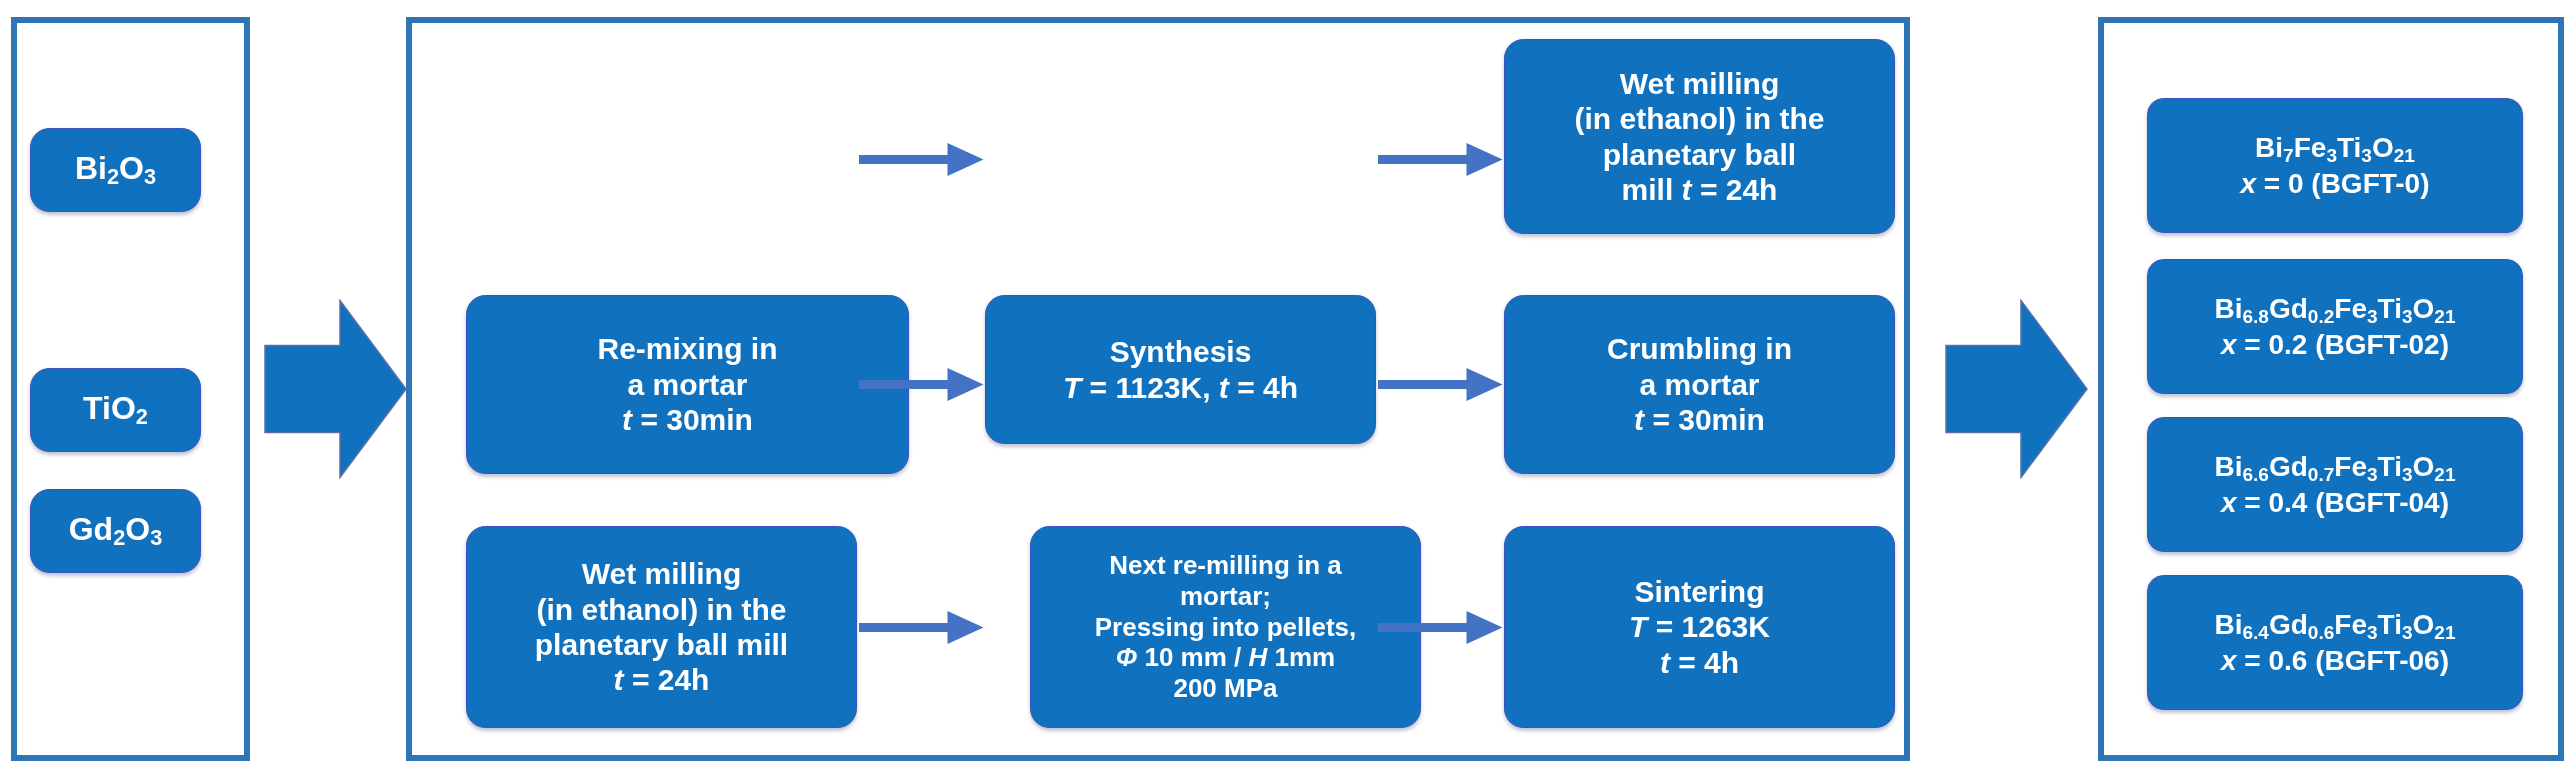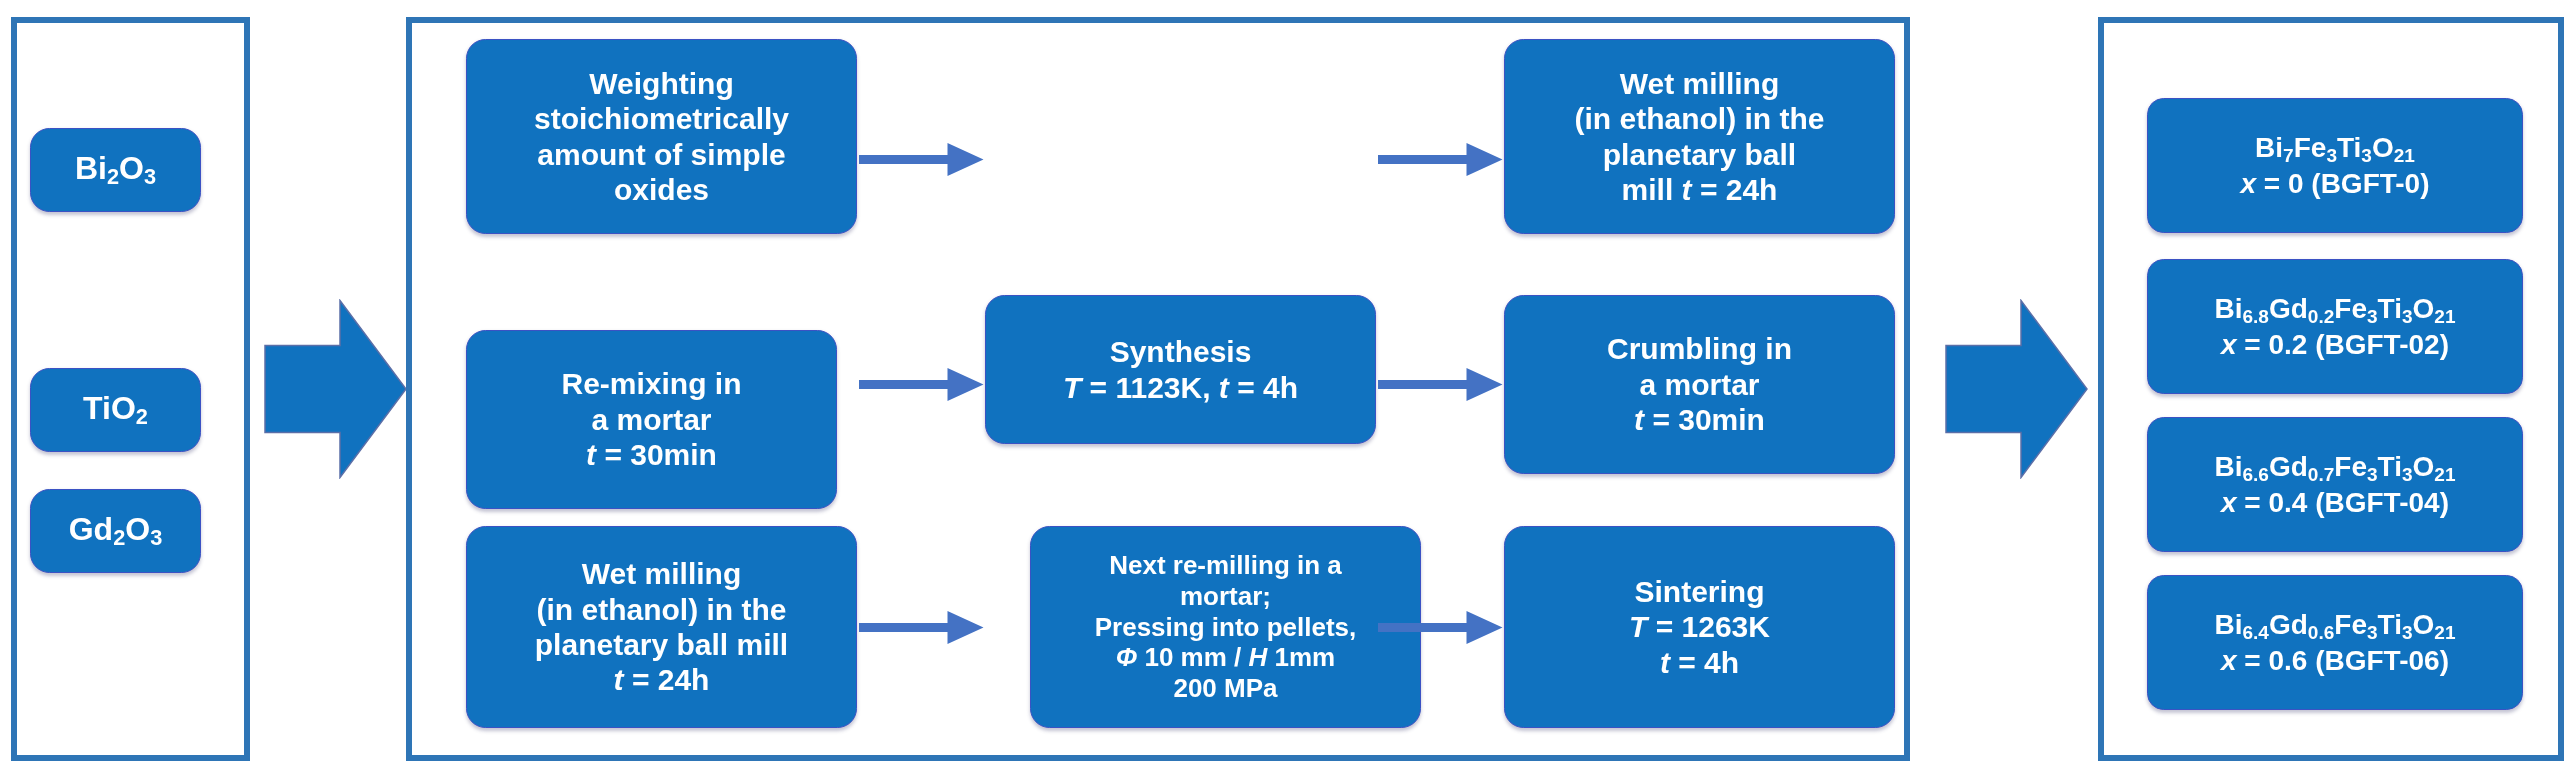--- a/index.html
+++ b/index.html
@@ -80,21 +80,21 @@
   #reagent-0 { top: 128px; }
   #reagent-1 { top: 248px; }
   #reagent-2 { top: 368px; align-items: center; }
   #reagent-3 { top: 489px; }
 
   
   .step { font-size: 30px; border-radius: 19.5px; }
   #step-0 { left: 466px;  top: 39px;  width: 391px; height: 195px; }
   #step-1 { left: 985px; top: 39px;  width: 391px; height: 195px; }
   #step-2 { left: 1504px; top: 39px;  width: 391px; height: 195px; }
-  #step-3 { left: 466px;  top: 295px; width: 371px; height: 179px; margin-top: 35px; }
+  #step-3 { left: 466px;  top: 295px; width: 443px; height: 179px; }
   #step-4 { left: 985px; top: 295px; width: 391px; height: 149px; }
   #step-5 { left: 1504px; top: 295px; width: 391px; height: 179px; }
   #step-6 { left: 466px;  top: 526px; width: 391px; height: 202px; }
   #step-7 { left: 985px; top: 526px; width: 391px; height: 202px; font-size: 26px; margin-left: 45px; }
   #step-8 { left: 1504px; top: 526px; width: 391px; height: 202px; }
 
   
   .product {
     left: 2147px;
     width: 376px;
@@ -150,23 +150,20 @@
   </div>
 
   <div class="bigarrow" id="bigarrow-left">
     <svg viewBox="0 0 200 240" xmlns="http://www.w3.org/2000/svg" aria-hidden="true">
       <polygon points="8,62 108,62 108,2 196,120 108,238 108,178 8,178" fill="#1072BF" stroke="#5B6FA8" stroke-width="2"></polygon>
     </svg>
   </div>
 
   <div class="panel" id="panel-process"></div>
 
-  <div class="box step" id="step-0">
-    <span class="inner">Weighting<br>stoichiometrically<br>amount of simple<br>oxides</span>
-  </div>
   <div class="box step" id="step-2">
     <span class="inner">Wet milling<br>(in ethanol) in the<br>planetary ball<br>mill <i>t</i> = 24h</span>
   </div>
   <div class="box step" id="step-3">
     <span class="inner">Re-mixing in<br>a mortar<br><i>t</i> = 30min</span>
   </div>
   <div class="box step" id="step-4">
     <span class="inner">Synthesis<br><i>T</i> = 1123K, <i>t</i> = 4h</span>
   </div>
   <div class="box step" id="step-5">

